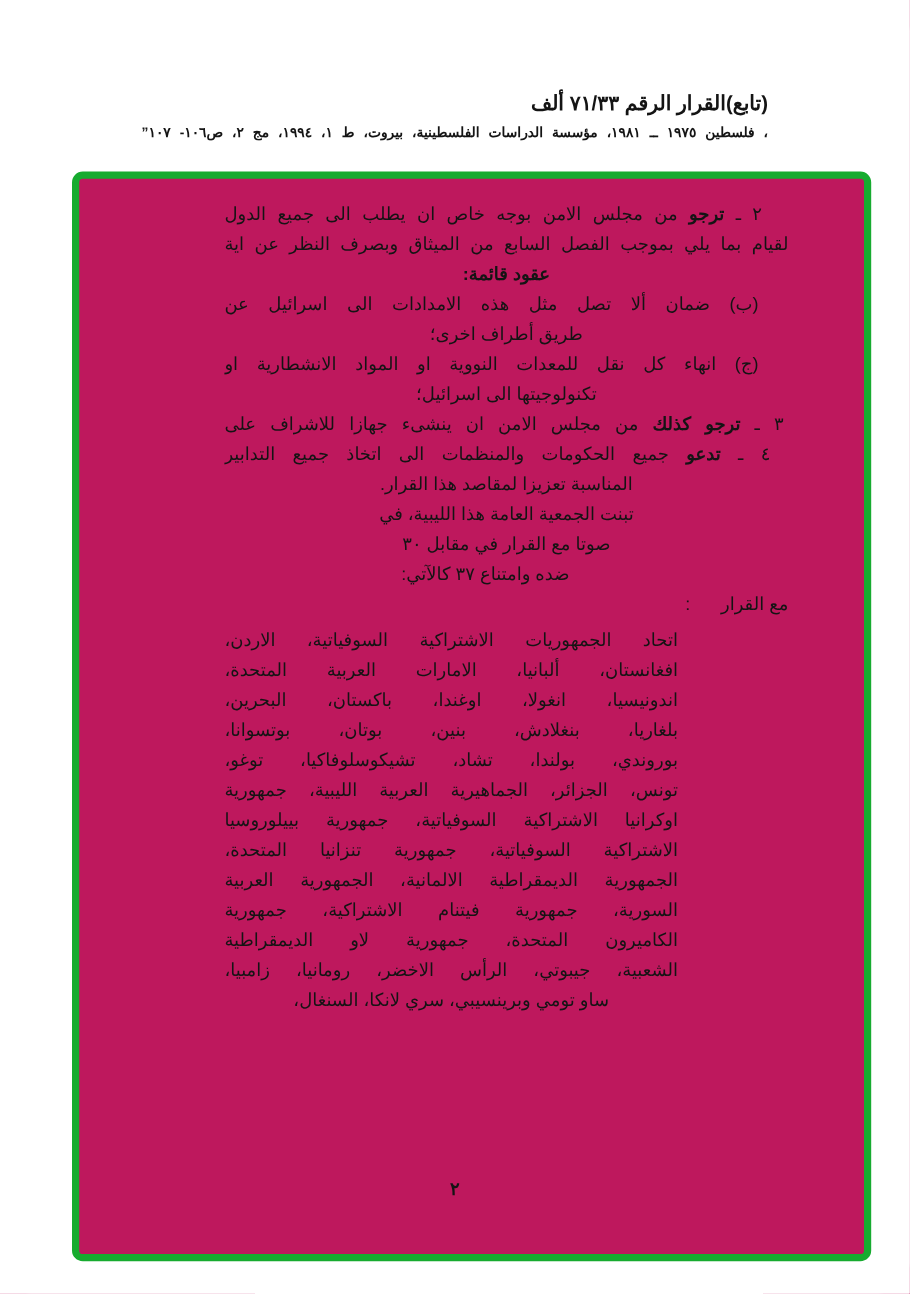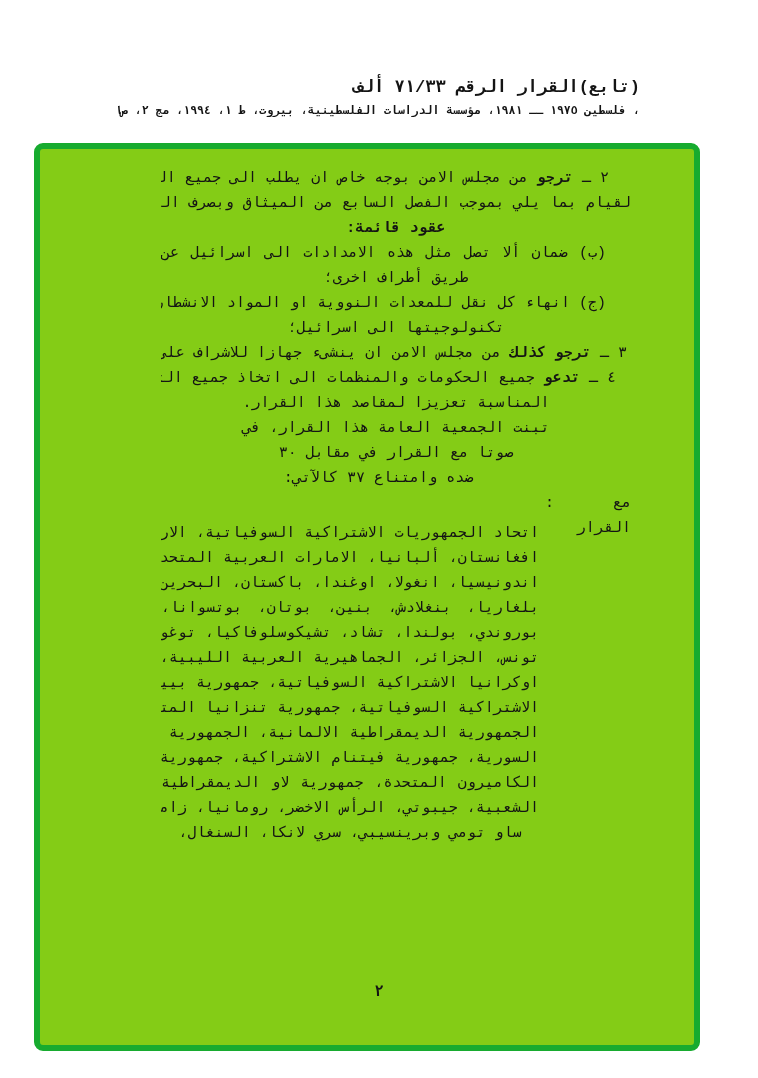--- a/index.html
+++ b/index.html
@@ -1,33 +1,33 @@
 <!DOCTYPE html>
 <html lang="ar" dir="rtl"><head>
 <meta charset="utf-8">
 <style>
   * { margin:0; padding:0; box-sizing:border-box; }
   html,body { background:#ffffff; }
   .page {
     position:relative; width:758px; height:1078px; background:#fff;
-    direction:rtl; font-family:Liberation Mono, monospace; color:#141414;
+    direction:rtl; font-family:Liberation Sans, sans-serif; color:#141414;
     overflow:hidden; margin:0 auto;border-radius:26px;
   }
   .hdr-title {
     position:absolute; top:76px; right:118px;
     font-size:17px; font-weight:bold; white-space:nowrap;
   }
   .hdr-citation {
     position:absolute; top:103px; right:118px; width:522px;
     font-size:11.5px; font-weight:bold; white-space:nowrap;
     text-align:justify; text-align-last:justify; overflow:hidden;
   }
   .frame {
-    position:absolute; top:143px; left:34px; width:666px; height:908px;
-    border:6px solid #17ab2f; border-radius:9px; background:#84cc16;
+    position:absolute; top:143px; left:60px; width:666px; height:908px;
+    border:6px solid #17ab2f; border-radius:9px; background:#be185d;
   }
   .content { margin:17px 63px 0 auto; width:470px; }
   .ln {
     height:25px; line-height:25px; font-size:15px;
     text-align:center; white-space:nowrap; overflow:hidden;
   }
   .ln.j { text-align:justify; text-align-last:justify; }
   .ln b { font-weight:700; }
   .vote-row { display:flex; gap:6px; }
   .vote-label {
@@ -62,21 +62,21 @@
           <div class="ln"><span>تكنولوجيتها الى اسرائيل؛</span></div>
         </div>
         <div>
           <div class="ln j" style="padding-right: 4px;"><span>٣ ـ </span><b>ترجو كذلك</b><span> من مجلس الامن ان ينشىء جهازا للاشراف على</span></div>
         </div>
         <div>
           <div class="ln j" style="padding-right: 15px;"><span>٤ ـ </span><b>تدعو</b><span> جميع الحكومات والمنظمات الى اتخاذ جميع التدابير</span></div>
           <div class="ln"><span>المناسبة تعزيزا لمقاصد هذا القرار.</span></div>
         </div>
         <div>
-          <div class="ln"><span>تبنت الجمعية العامة هذا القرار، في</span></div>
+          <div class="ln"><span>تبنت الجمعية العامة هذا الليبية، في</span></div>
           <div class="ln"><span>صوتا مع القرار في مقابل ٣٠</span></div>
           <div class="ln" style="padding-right: 35px;"><span>ضده وامتناع ٣٧ كالآتي:</span></div>
         </div>
         <div class="vote-row">
           <div class="vote-label">
             <span>مع القرار</span>
             <span>:</span>
           </div>
           <div class="vote-lines">
             <div class="ln j"><span>اتحاد الجمهوريات الاشتراكية السوفياتية، الاردن،</span></div>

